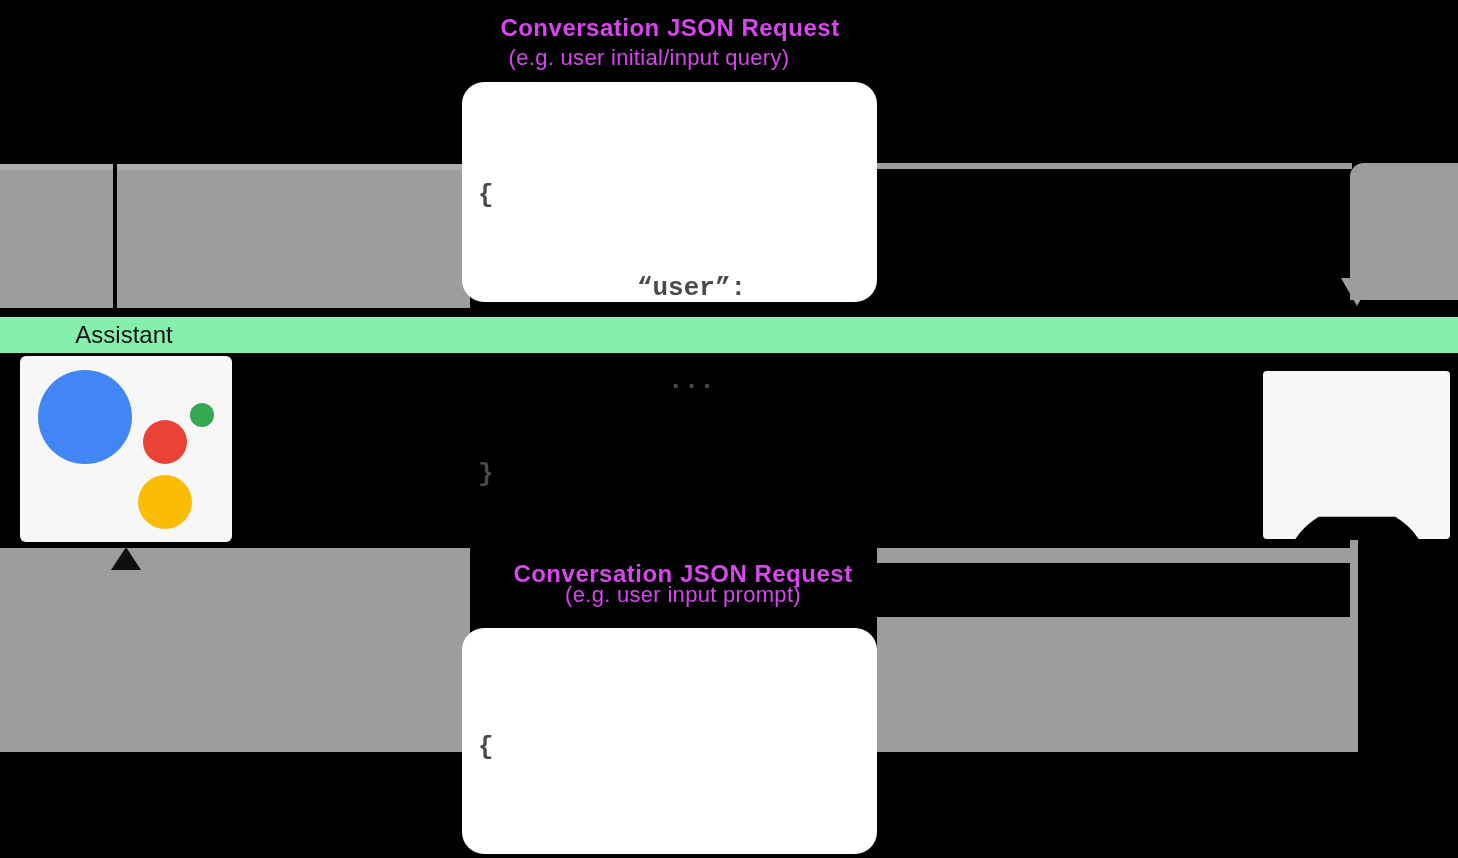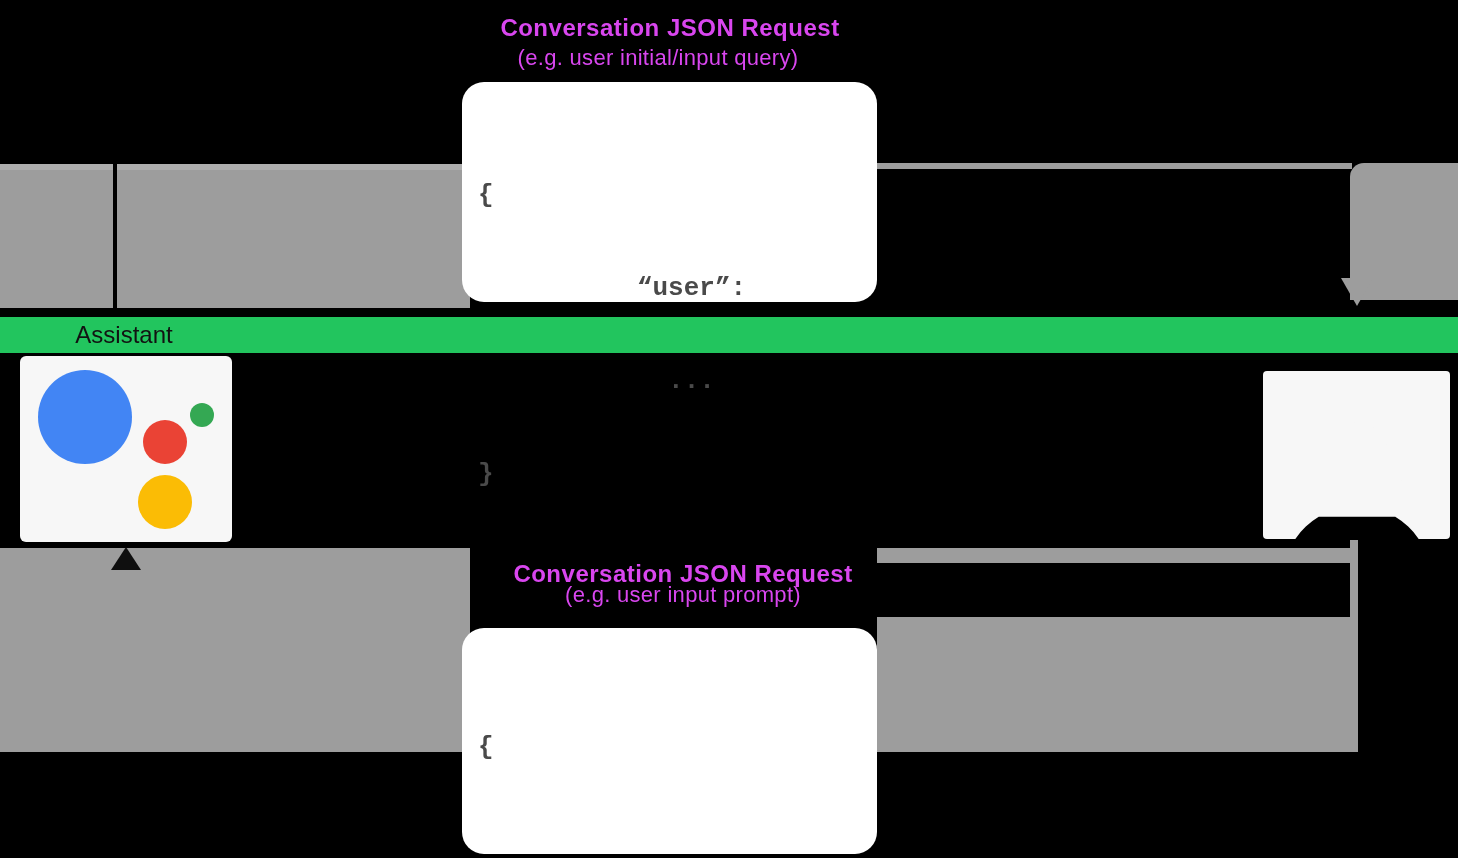--- a/index.html
+++ b/index.html
@@ -54,21 +54,21 @@
   .arrowhead-up{
     width:0;height:0;z-index:3;
     border-left:15px solid transparent;
     border-right:15px solid transparent;
     border-bottom:23px solid #0f0f0f;
   }
 
   
   .label-band{
     left:0;top:317px;width:1458px;height:36px;
-    background:#22c55e;z-index:4;
+    background:#86efac;z-index:4;
   }
   .node-label{
     position:absolute;top:0;height:36px;line-height:36px;
     width:200px;text-align:center;
     font-size:24px;font-weight:500;color:#121212;
   }
 
   
   .node-card{background:#f7f7f7;z-index:3;}
   .assistant-card{left:20px;top:356px;width:212px;height:186px;border-radius:6px;}
@@ -79,21 +79,21 @@
   .circle{position:absolute;border-radius:50%;}
   .c-blue{left:18px;top:14px;width:94px;height:94px;background:#4285F4;}
   .c-red{left:123px;top:64px;width:44px;height:44px;background:#EA4335;}
   .c-green{left:170px;top:47px;width:24px;height:24px;background:#34A853;}
   .c-yellow{left:118px;top:119px;width:54px;height:54px;background:#FBBC05;}
 </style>
 </head>
 <body>
 
 <div class="abs arrow-label title" style="left:380px;top:14px;">Conversation JSON Request</div>
-<div class="abs arrow-label subtitle" style="left:368px;top:45px;">(e.g. user initial/input query)</div>
+<div class="abs arrow-label subtitle" style="left:359px;top:45px;">(e.g. user initial/input query)</div>
 
 <div class="abs gray" style="left:0;top:164px;width:470px;height:144px;"></div>
 <div class="abs gray-stripe" style="left:0;top:164px;width:470px;height:6px;"></div>
 <div class="abs gap" style="left:113px;top:164px;width:4px;height:144px;"></div>
 <div class="abs gray" style="left:874px;top:163px;width:478px;height:6px;"></div>
 <div class="abs gray" style="left:1350px;top:163px;width:108px;height:137px;border-top-left-radius:14px;"></div>
 <div class="abs arrowhead-down" style="left:1341px;top:278px;"></div>
 
 <div class="abs json-card" style="left:462px;top:82px;width:415px;height:220px;padding-top:36px;">
   <div class="code">

